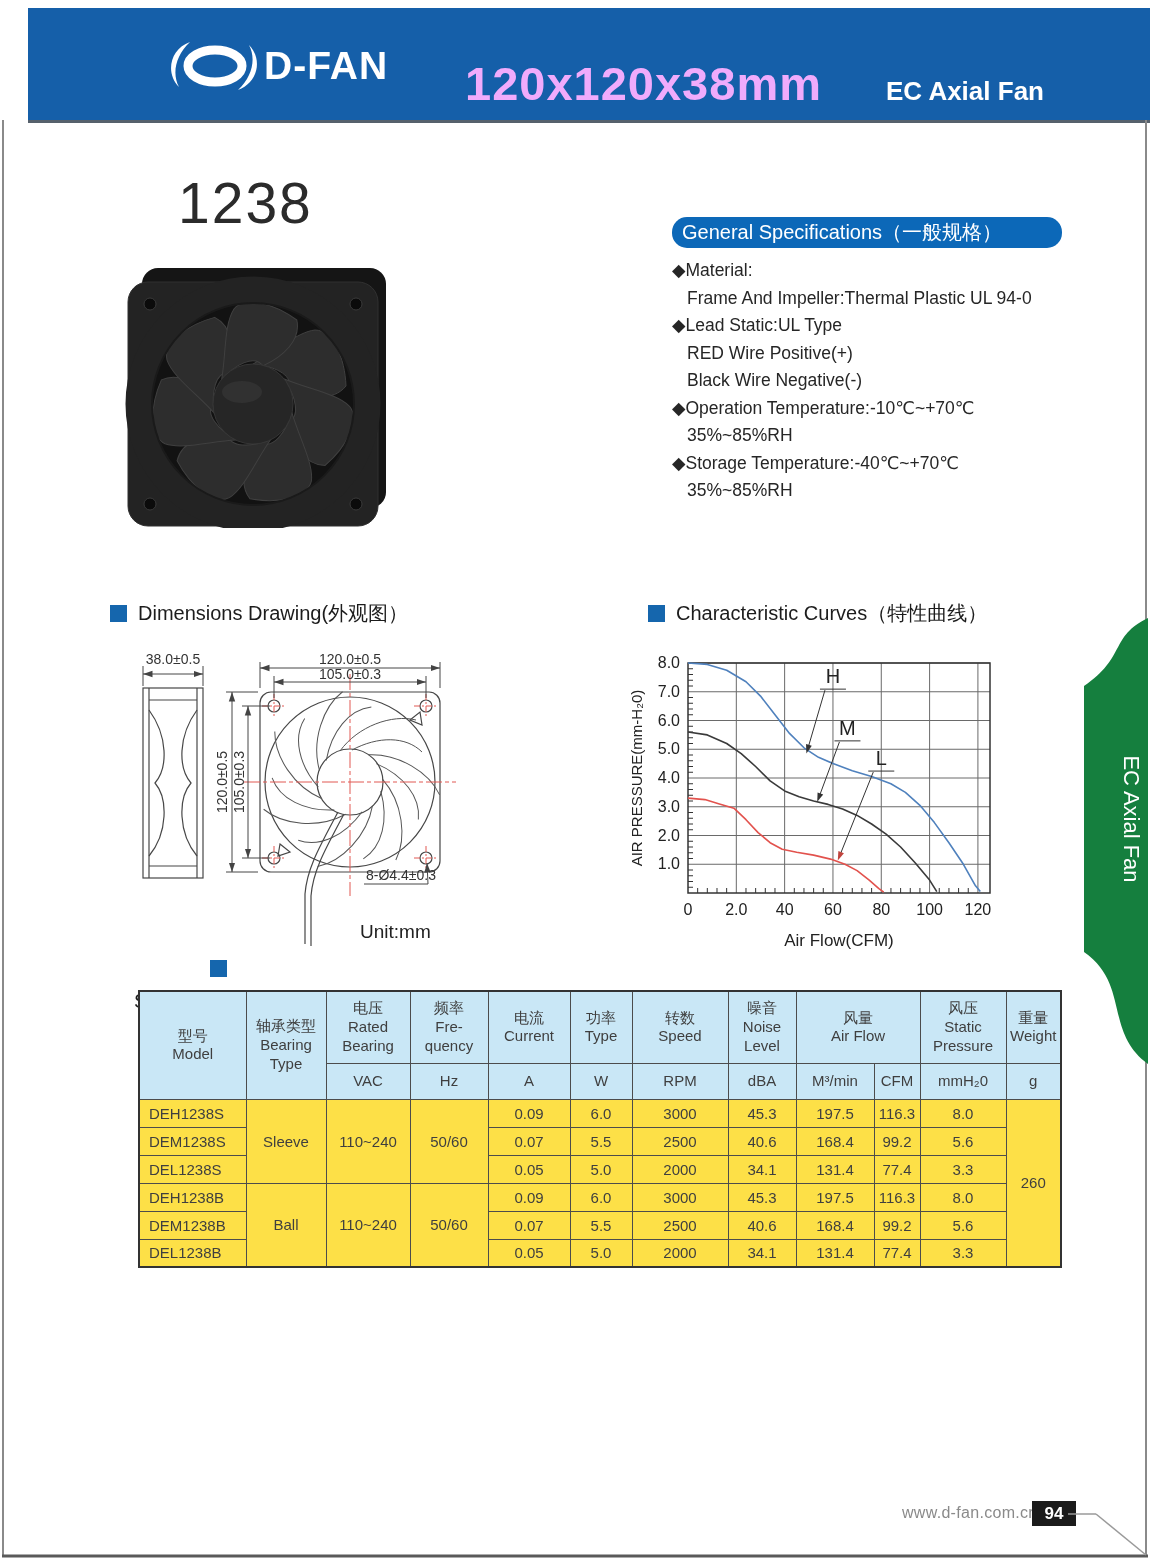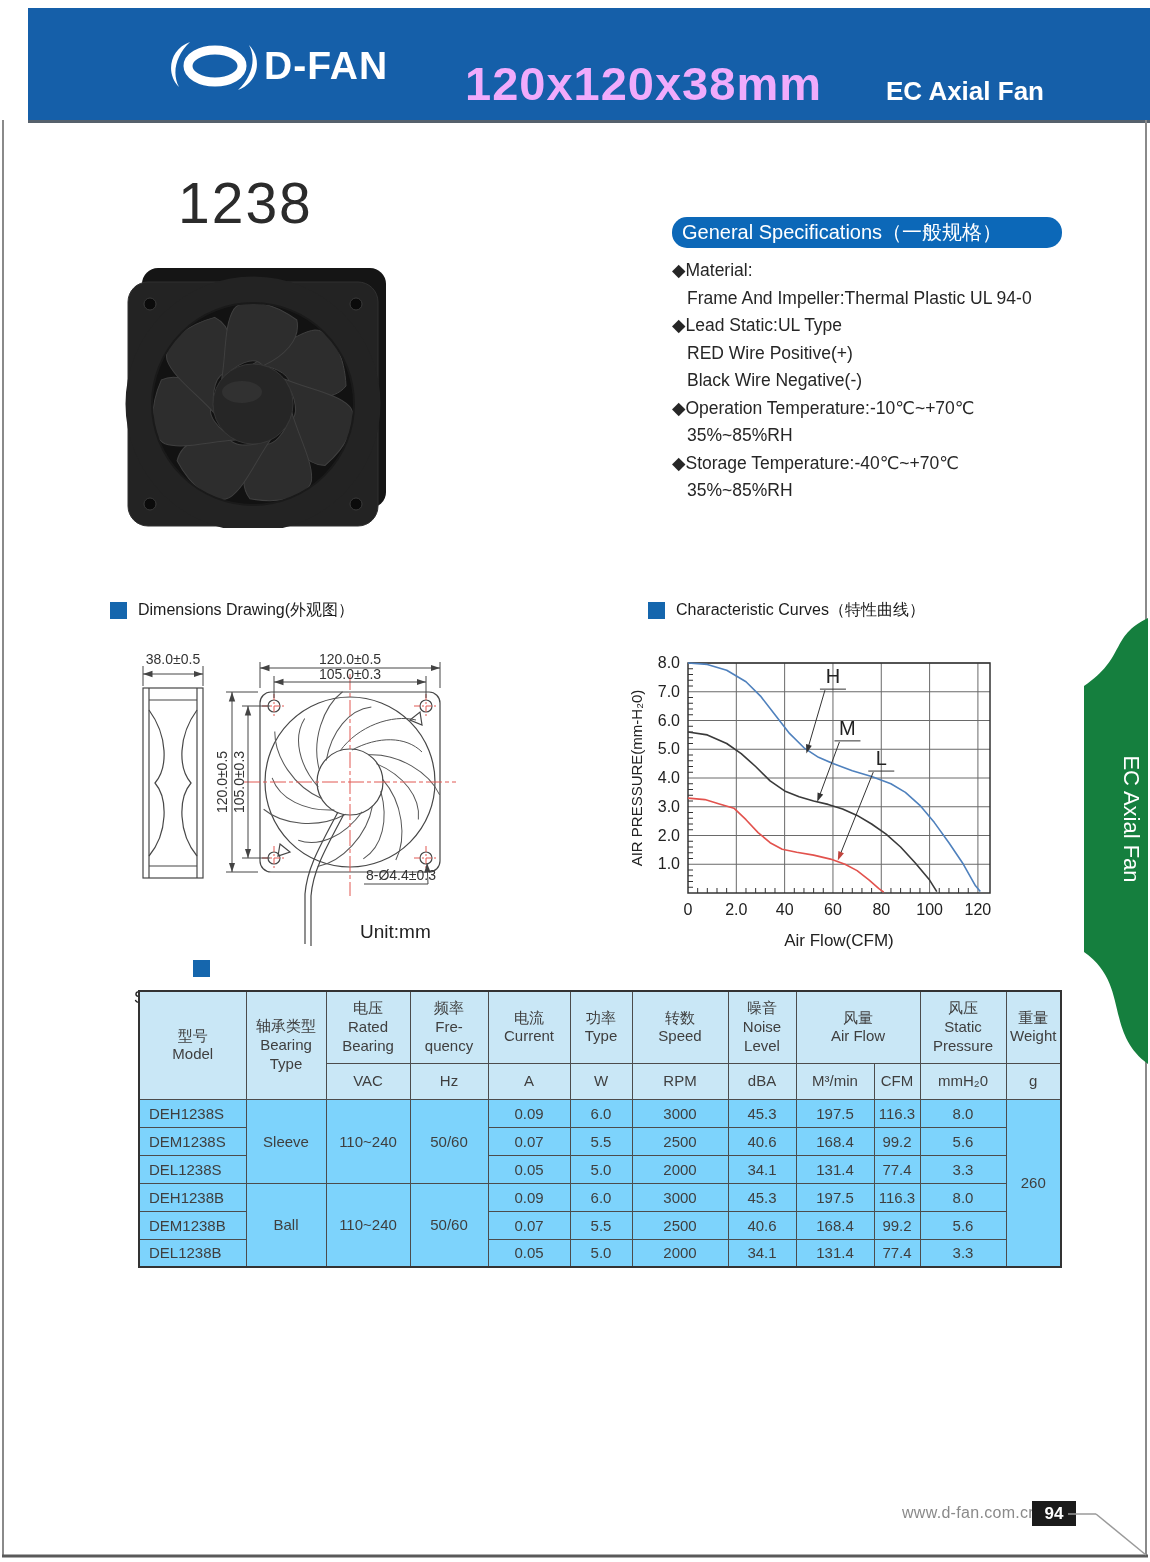--- a/index.html
+++ b/index.html
@@ -7,28 +7,28 @@
   header.bar{position:absolute;left:8px;top:8px;width:1142px;height:112px;background:#155fa9;border-bottom:3px solid #56616c;box-sizing:content-box;margin-left:20px;}
   .logo{position:absolute;left:140px;top:28px;display:flex;align-items:center;}
   .brand{color:#fff;font-size:39px;font-weight:bold;letter-spacing:1px;margin-left:4px;}
   .size-title{position:absolute;left:437px;top:48px;color:#f0abfc;font-size:47px;font-weight:600;letter-spacing:1px;}
   .fan-type{position:absolute;left:858px;top:68px;color:#fff;font-size:26px;font-weight:600;}
   .model-no{position:absolute;left:178px;top:170px;font-size:57px;color:#2b2b2b;letter-spacing:2px;}
   .gs-bar{position:absolute;left:672px;top:217px;width:390px;height:31px;background:#0c68b8;color:#fff;font-size:20px;line-height:31px;padding-left:10px;box-sizing:border-box;border-radius:15px;}
   .gs-list{position:absolute;left:672px;top:257px;font-size:17.5px;color:#262626;}
   .gs-line{line-height:27.5px;white-space:nowrap;}
   .gs-line.cont{padding-left:15px;}
-  .sec-h{position:absolute;display:flex;align-items:center;gap:11px;font-size:16px;color:#1c1c1c;}
+  .sec-h{position:absolute;display:flex;align-items:center;gap:11px;font-size:20px;color:#1c1c1c;}
   .sq{width:17px;height:17px;background:#1566ad;display:inline-block;flex:none;}
   .spec{position:absolute;left:138px;top:990px;border-collapse:collapse;table-layout:fixed;width:922px;font-size:15px;color:#3f3f3f;border:2px solid #333;}
   .spec th,.spec td{border:1px solid #4c4c4c;text-align:center;vertical-align:middle;font-weight:normal;padding:1px 2px;}
   .spec thead th{background:#c9e7f6;white-space:pre-line;line-height:1.25;}
   .spec thead tr.r1{height:72px;}
   .spec thead tr.r2{height:36px;}
-  .spec tbody tr{height:28px;background:#7dd3fc;}
+  .spec tbody tr{height:28px;background:#fde047;}
   .spec td.ml{text-align:left;padding-left:9px;}
   .footer-site{position:absolute;left:902px;top:1504px;font-size:16px;color:#8a8a8a;letter-spacing:.3px;}
   .badge{position:absolute;left:1032px;top:1501px;width:44px;height:25px;background:#1b1b1b;color:#fff;font-size:17px;font-weight:bold;text-align:center;line-height:25px;}
   svg{display:block;}
   .absvg{position:absolute;}
 </style>
 </head>
 <body>
 
 <div class="page">

